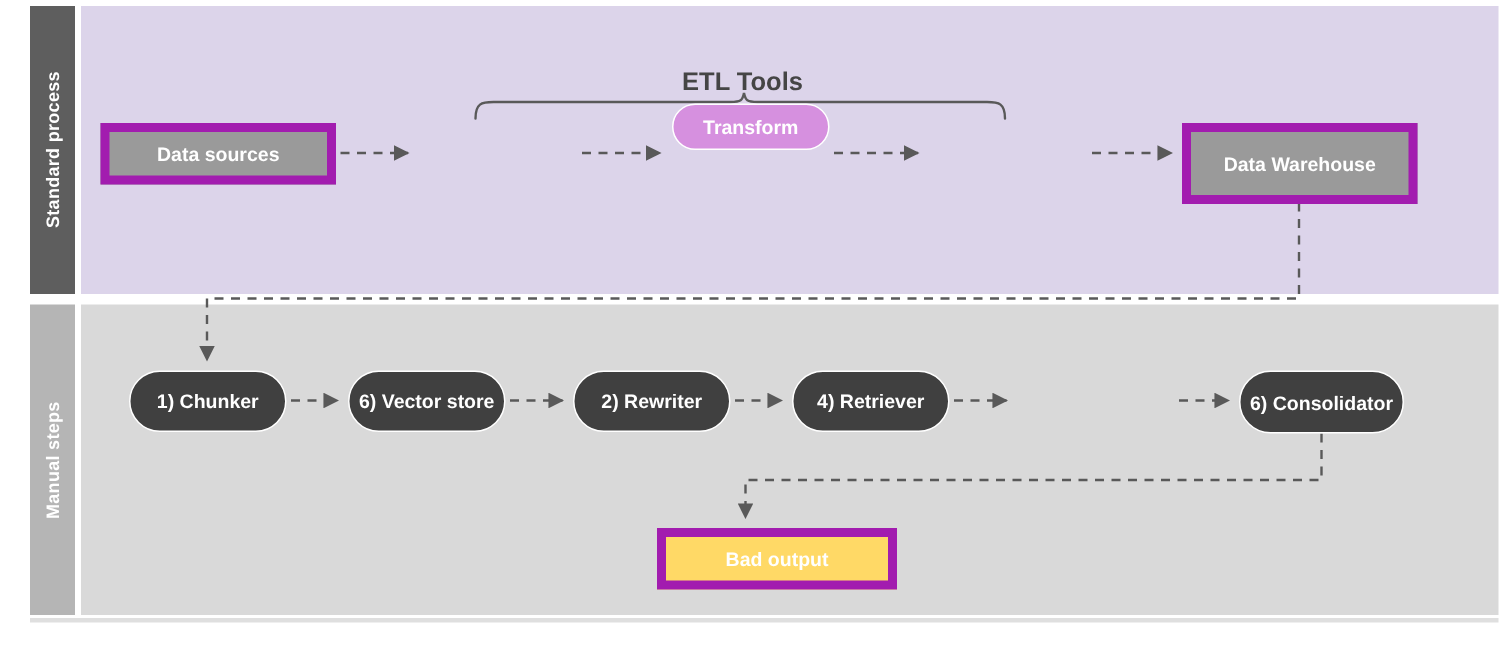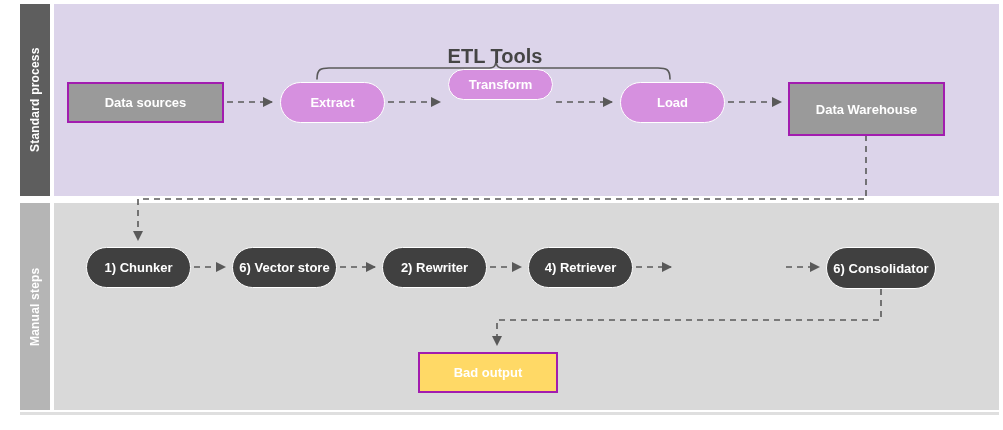--- a/index.html
+++ b/index.html
@@ -17,46 +17,46 @@
   #lane-bot-label{left:20px;top:203px;width:30px;height:207px;background:#b5b5b5;}
   #lane-bot-body {position:absolute;left:54px;top:203px;width:945px;height:207px;background:#d9d9d9;}
   #bottom-rule{position:absolute;left:20px;top:412px;width:979px;height:3px;background:#dfdfdf;}
 
   
   .node{
     position:absolute;display:flex;align-items:center;justify-content:center;
     text-align:center;color:#ffffff;font-weight:bold;font-size:13px;
     line-height:15px;box-sizing:border-box;
   }
-  .rect{border:2px solid #a21caf;}
+  .rect{border:6px solid #a21caf;}
   .pill{border:1px solid #ffffff;border-radius:21px;}
   .grey-dark{background:#9a9a9a;}
   .purple{background:#d690df;}
   .grey-mid{background:#404040;}
   .yellow{background:#ffd966;}
 
   #n-datasources{left:67px;top:82px;width:157px;height:41px;}
   #n-extract    {left:280px;top:82px;width:105px;height:41px;}
   #n-transform  {left:448px;top:69px;width:105px;height:31px;}
   #n-load       {left:620px;top:82px;width:105px;height:41px;}
   #n-warehouse  {left:788px;top:82px;width:157px;height:54px;}
 
   #n-chunker     {left:86px;top:247px;width:105px;height:41px;}
   #n-vectorstore {left:232px;top:247px;width:105px;height:41px;}
   #n-rewriter    {left:382px;top:247px;width:105px;height:41px;}
   #n-retriever   {left:528px;top:247px;width:105px;height:41px;}
   #n-reranker    {left:678px;top:247px;width:105px;height:41px;}
   #n-consolidator{left:826px;top:247px;width:110px;height:42px;}
 
-  #n-badoutput{left:418px;top:352px;width:140px;height:41px;}
+  #n-badoutput{left:438px;top:352px;width:160px;height:41px;}
 
   
   #etl-label{
     position:absolute;left:395px;top:45px;width:200px;
-    text-align:center;font-size:20px;font-weight:bold;color:#454545;
+    text-align:center;font-size:17px;font-weight:bold;color:#454545;
   }
 
   
   #wires{position:absolute;left:0;top:0;width:1003px;height:430px;pointer-events:none;}
 </style>
 </head>
 <body>
 
 <div id="canvas">
 
@@ -97,31 +97,25 @@
              C 497 67, 498 68, 505 68
              L 658 68 C 666 68, 670 69, 670 79" stroke="#595959" stroke-width="1.6" fill="none" stroke-linecap="round"></path>
   </svg>
 
   <div id="etl-label">ETL Tools</div>
 
   <div class="node rect grey-dark" id="n-datasources">
     <span>Data sources</span>
   </div>
 
-  <div class="node pill purple" id="n-extract">
-    <span>Extract</span>
-  </div>
 
   <div class="node pill purple" id="n-transform">
     <span>Transform</span>
   </div>
 
-  <div class="node pill purple" id="n-load">
-    <span>Load</span>
-  </div>
 
   <div class="node rect grey-dark" id="n-warehouse">
     <span>Data Warehouse</span>
   </div>
 
   <div class="node pill grey-mid" id="n-chunker">
     <span>1) Chunker</span>
   </div>
 
   <div class="node pill grey-mid" id="n-vectorstore">

